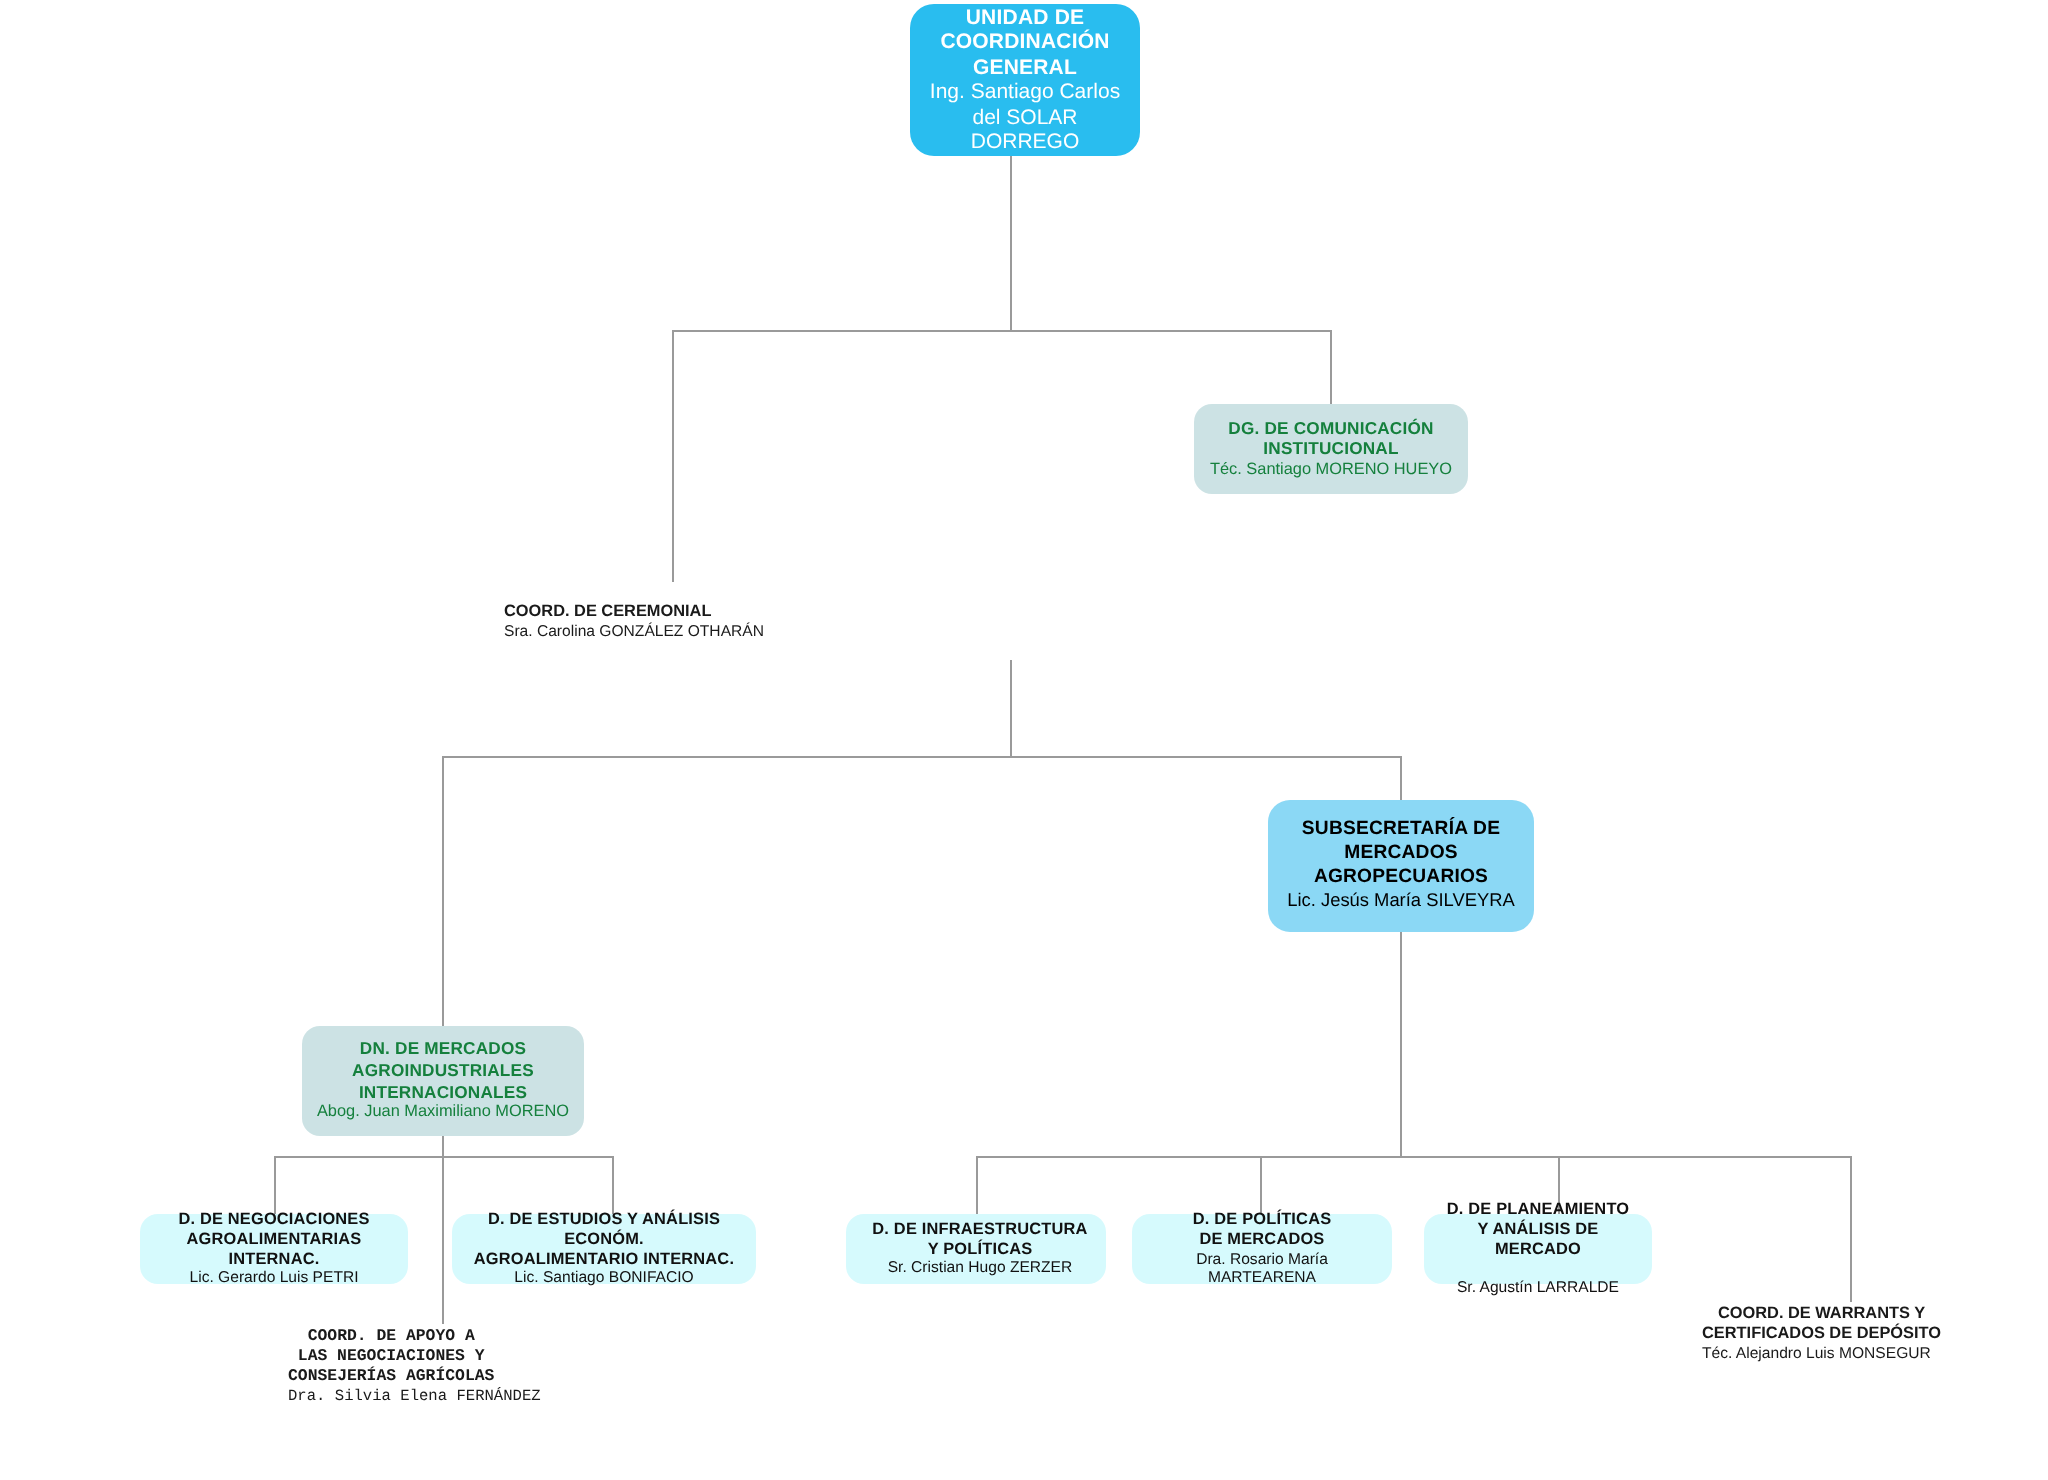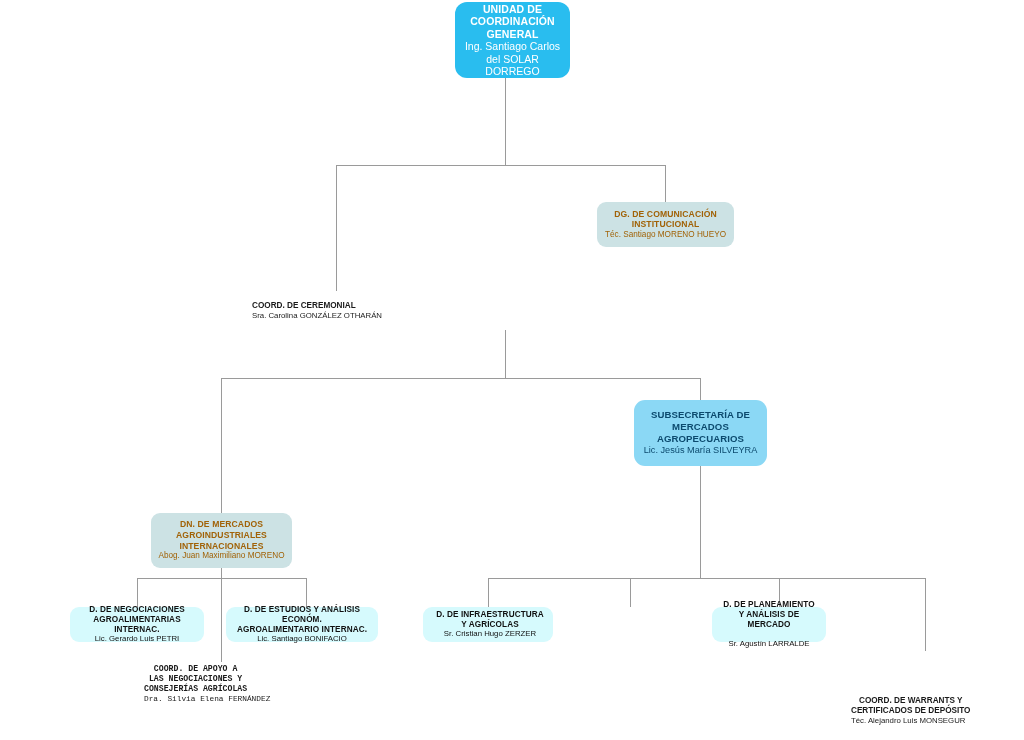--- a/index.html
+++ b/index.html
@@ -24,26 +24,26 @@
   }
   .node .title{font-weight:bold;letter-spacing:.1px;}
   .node .person{font-weight:normal;}
 
   
   .n-top{background:#29BDEF;color:#ffffff;border-radius:12px;}
   .n-top .title{font-size:10.5px;line-height:12.5px;}
   .n-top .person{font-size:10.5px;line-height:12.5px;}
 
   
-  .n-staff{background:#CCE2E4;color:#a16207;}
+  .n-staff{background:#CCE2E4;color:#15803d;}
   .n-staff .title{font-size:8.6px;line-height:10.6px;}
   .n-staff .person{font-size:8.2px;line-height:10.6px;}
 
   
-  .n-sub{background:#8BD8F5;color:#0c4a6e;border-radius:11px;}
+  .n-sub{background:#8BD8F5;color:#000000;border-radius:11px;}
   .n-sub .title{font-size:9.6px;line-height:11.8px;}
   .n-sub .person{font-size:9.2px;line-height:11.8px;}
 
   
   .n-leaf{background:#D6FAFD;color:#111111;}
   .n-leaf .title{font-size:8.2px;line-height:9.8px;}
   .n-leaf .person{font-size:7.8px;line-height:9.8px;}
 
   
   .label{
@@ -149,35 +149,42 @@
       <span>COORD. DE APOYO A</span><br>
       <span>LAS NEGOCIACIONES Y</span><br>
       <span>CONSEJERÍAS AGRÍCOLAS</span>
     </div>
     <div class="person">Dra. Silvia Elena FERNÁNDEZ</div>
   </div>
 
   <div class="node n-leaf" style="left:423px;top:607px;width:130px;height:35px;padding-left:10px;">
     <div class="title">
       <span>D. DE INFRAESTRUCTURA</span><br>
-      <span>Y AGRÍCOLAS</span>
+      <span>Y POLÍTICAS</span>
     </div>
     <div class="person">Sr. Cristian Hugo ZERZER</div>
   </div>
 
+  <div class="node n-leaf" style="left:566px;top:607px;width:130px;height:35px;">
+    <div class="title">
+      <span>D. DE POLÍTICAS</span><br>
+      <span>DE MERCADOS</span>
+    </div>
+    <div class="person">Dra. Rosario María MARTEARENA</div>
+  </div>
 
   <div class="node n-leaf" style="left:712px;top:607px;width:114px;height:35px;gap:10px;">
     <div class="title">
       <span>D. DE PLANEAMIENTO</span><br>
       <span>Y ANÁLISIS DE MERCADO</span>
     </div>
     <div class="person">Sr. Agustín LARRALDE</div>
   </div>
 
-  <div class="label" style="left:851px;top:696px;width:148px;">
+  <div class="label" style="left:851px;top:652px;width:148px;">
     <div class="title">
       <span>COORD. DE WARRANTS Y</span><br>
       <span>CERTIFICADOS DE DEPÓSITO</span>
     </div>
     <div class="person">Téc. Alejandro Luis MONSEGUR</div>
   </div>
 
 </div>
 
 </body></html>

